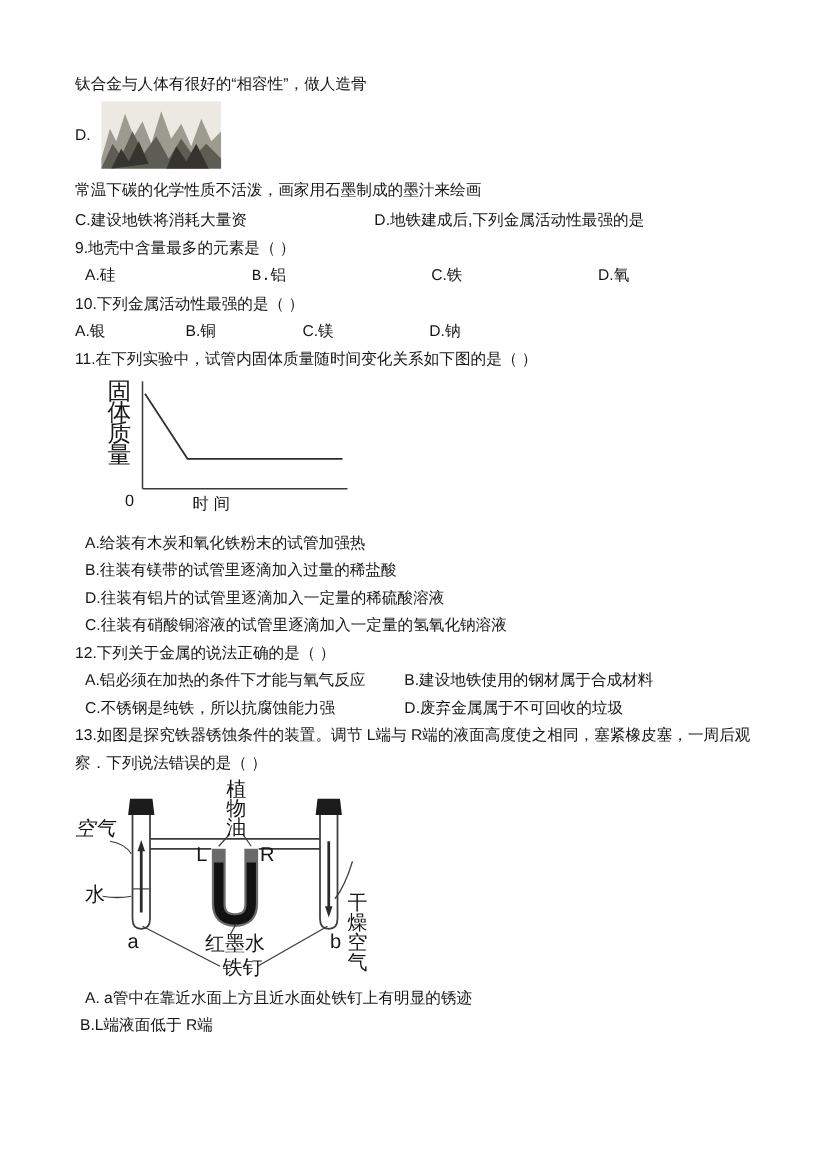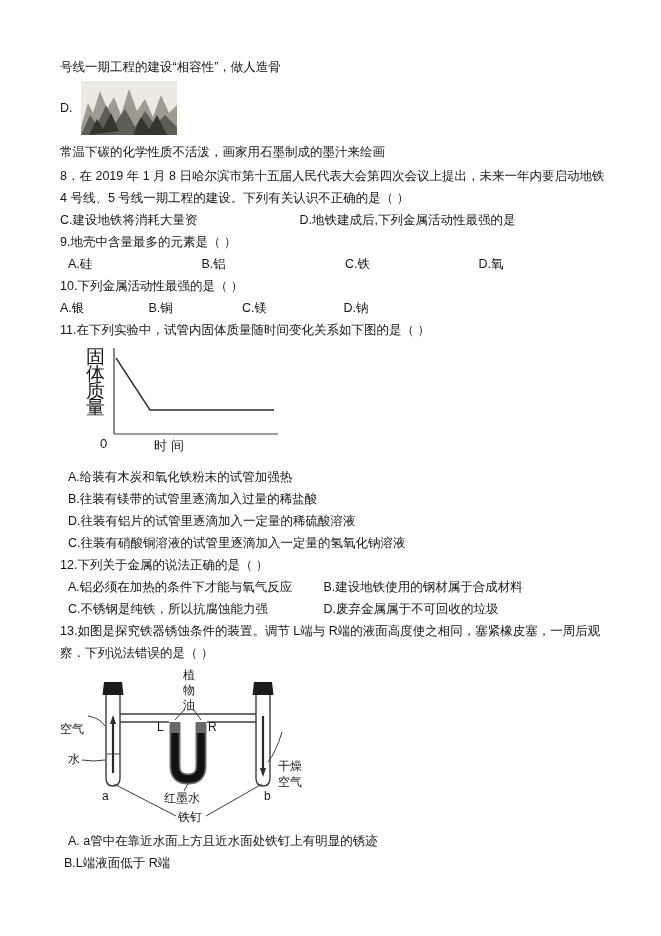--- a/index.html
+++ b/index.html
@@ -13,21 +13,21 @@
     color: #161616;
     padding: 56px 55px 10px 60px;
     overflow: hidden;
   }
   p.t { margin: 0; line-height: 22px; }
   .row { line-height: 22px; white-space: nowrap; }
   .ind8 { padding-left: 8px; }
   .ind4 { padding-left: 4px; }
   .w236 { display: inline-block; width: 236px; }
   .w130 { display: inline-block; width: 130px; }
-  .w140 { display: inline-block; width: 140px; }
+  .w140 { display: inline-block; width: 140px; font-family: Liberation Mono, monospace; }
   .w85  { display: inline-block; width: 85px; }
   .w90  { display: inline-block; width: 90px; }
   .w98  { display: inline-block; width: 98px; }
   .w252 { display: inline-block; width: 252px; }
 
   .d-row { display: flex; align-items: center; gap: 8px; margin: 3px 0 6px 0; }
   .d-img { display: inline-block; line-height: 0; }
 
   
   .graph { position: relative; width: 250px; height: 120px; margin: 3px 0 2px 2px; }
@@ -35,57 +35,56 @@
     position: absolute; left: 24px; top: 4px; width: 16px;
     font-size: 19px; line-height: 17px; text-align: center; word-break: break-all;
   }
   .graph svg { position: absolute; left: 44px; top: 0; }
   .graph-origin { position: absolute; left: 38px; top: 92px; font-size: 13px; }
   .graph-xlabel { position: absolute; left: 92px; top: 93px; font-size: 13px; letter-spacing: 4px; }
 
   
   .diagram { position: relative; width: 300px; height: 158px; margin: 6px 0 2px 0; }
   .diagram svg { position: absolute; left: 0; top: 0; }
-  .dlabel { position: absolute; font-size: 12px; line-height: 15px; }
+  .dlabel { position: absolute; font-size: 16px; line-height: 15px; }
   .dlabel.vert { width: 16px; word-break: break-all; text-align: center; }
   .dlabel.two  { width: 30px; word-break: break-all; line-height: 16px; margin-top: 48px; }
-  .lab-air     { left: 0;   top: 52px; }
+  .lab-air     { left: 0;   top: 29px; font-style: italic; }
   .lab-water   { left: 8px; top: 82px; }
   .lab-oil     { left: 121px; top: -2px; }
   .lab-L       { left: 97px;  top: 50px; }
   .lab-R       { left: 148px; top: 50px; }
   .lab-dryair  { left: 218px; top: 40px; }
   .lab-redink  { left: 104px; top: 121px; }
   .lab-nail    { left: 118px; top: 140px; }
   .lab-a       { left: 42px;  top: 119px; }
   .lab-b       { left: 204px; top: 119px; }
 </style>
 </head>
 <body>
 
 <div class="page">
 
-  <p class="t">号线一期工程的建设“相容性”，做人造骨</p>
+  <p class="t">钛合金与人体有很好的“相容性”，做人造骨</p>
 
   <div class="d-row">
     <span>D.</span>
     <span class="d-img">
       <svg width="96" height="54" viewBox="0 0 96 54">
         <rect width="96" height="54" fill="#ebe9e2"></rect>
         <path d="M0,46 L7,22 L12,32 L19,10 L26,28 L33,16 L40,34 L48,8 L56,30 L64,18 L72,36 L80,14 L88,32 L96,24 L96,54 L0,54 Z" fill="#9d9b90"></path>
         <path d="M0,54 L9,34 L16,44 L25,24 L34,42 L44,28 L54,46 L64,30 L74,44 L84,34 L96,46 L96,54 Z" fill="#5e5d53"></path>
         <path d="M8,54 L16,38 L22,48 L30,32 L38,50 Z" fill="#35342e"></path>
         <path d="M52,54 L60,36 L68,48 L76,34 L86,54 Z" fill="#35342e"></path>
       </svg>
     </span>
   </div>
 
   <p class="t" style="margin-bottom:2px;">常温下碳的化学性质不活泼，画家用石墨制成的墨汁来绘画</p>
 
-  <p class="t">8．在 2019 年 1 月 8 日哈尔滨市第十五届人民代表大会第四次会议上提出，未来一年内要启动地铁 4 号线、5 号线一期工程的建设。下列有关认识不正确的是（  ）</p>
   <div class="row">
     <span class="w236">C.建设地铁将消耗大量资</span>
     <span>D.地铁建成后,下列金属活动性最强的是</span>
   </div>
 
   <p class="t">9.地壳中含量最多的元素是（  ）</p>
   <div class="row ind8">
     <span class="w130">A.硅</span>
     <span class="w140">B.铝</span>
     <span class="w130">C.铁</span>

